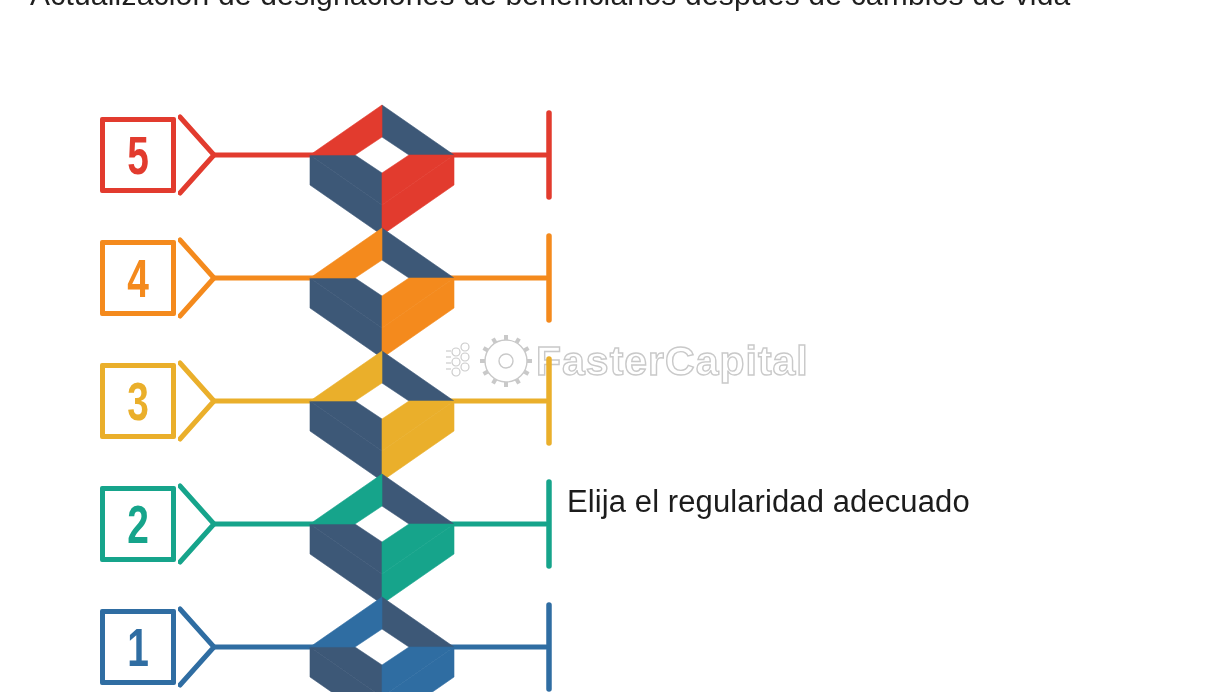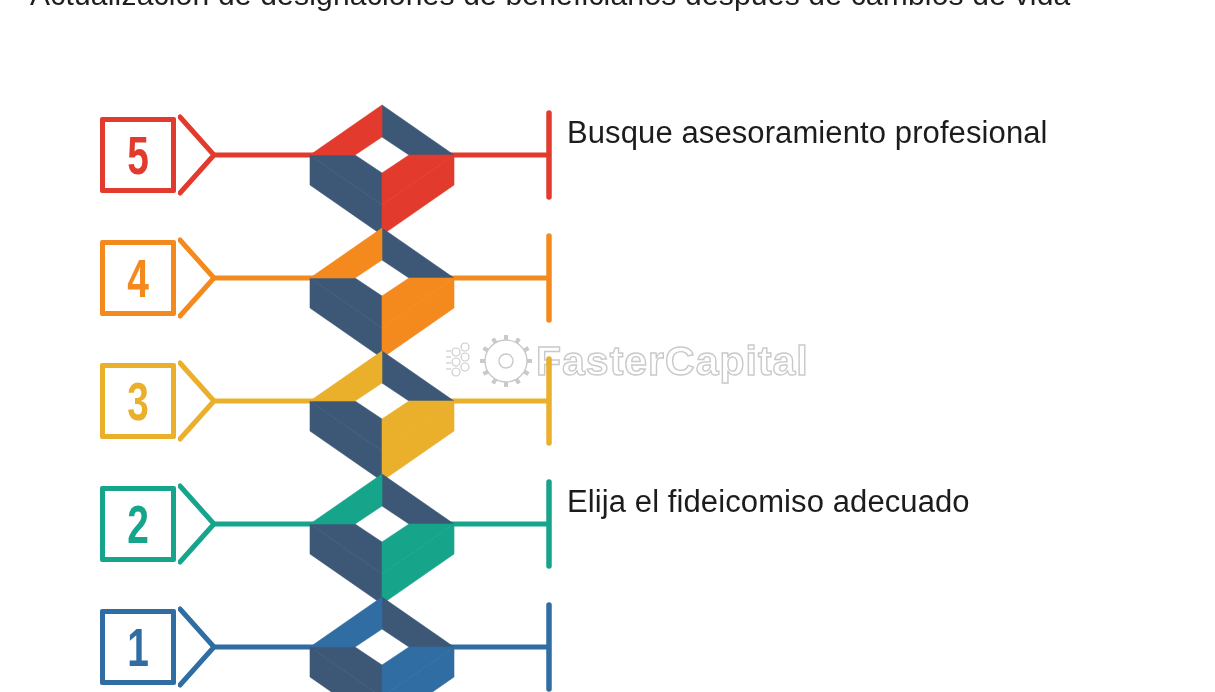--- a/index.html
+++ b/index.html
@@ -134,21 +134,20 @@
       <line class="st tick" x1="371" y1="30" x2="371" y2="114"></line>
       <g>
         <polygon class="face-dark" points="204,22 276,72 231,72 204,54"></polygon>
         <polygon class="face-dark" points="132,72 177,72 204,90 204,122"></polygon>
         <polygon class="face-dark" points="132,72 204,122 204,152 132,102"></polygon>
         <polygon class="face-acc" points="204,22 132,72 177,72 204,54"></polygon>
         <polygon class="face-acc" points="276,72 231,72 204,90 204,122"></polygon>
         <polygon class="face-acc" points="276,72 204,122 204,152 276,102"></polygon>
       </g>
     </svg>
-    <div class="label">Busque asesoramiento profesional</div>
   </div>
       <div class="row" style="top: 206px; --acc: #F48A1D; --dark: #3D5877;">
     <div class="num-box">
       <span class="num">4</span>
     </div>
     <svg class="row-art" viewBox="0 0 380 160">
       <path class="st" d="M2,34 L36,72 L2,110"></path>
       <line class="st" x1="36" y1="72" x2="136" y2="72"></line>
       <line class="st" x1="272" y1="72" x2="368" y2="72"></line>
       <line class="st tick" x1="371" y1="30" x2="371" y2="114"></line>
@@ -192,21 +191,21 @@
       <line class="st tick" x1="371" y1="30" x2="371" y2="114"></line>
       <g>
         <polygon class="face-dark" points="204,22 276,72 231,72 204,54"></polygon>
         <polygon class="face-dark" points="132,72 177,72 204,90 204,122"></polygon>
         <polygon class="face-dark" points="132,72 204,122 204,152 132,102"></polygon>
         <polygon class="face-acc" points="204,22 132,72 177,72 204,54"></polygon>
         <polygon class="face-acc" points="276,72 231,72 204,90 204,122"></polygon>
         <polygon class="face-acc" points="276,72 204,122 204,152 276,102"></polygon>
       </g>
     </svg>
-    <div class="label">Elija el fideicomiso adecuado</div>
+    <div class="label">Elija el regularidad adecuado</div>
   </div>
       <div class="row" style="top: 575px; --acc: #2F6DA2; --dark: #3D5877;">
     <div class="num-box">
       <span class="num">1</span>
     </div>
     <svg class="row-art" viewBox="0 0 380 160">
       <path class="st" d="M2,34 L36,72 L2,110"></path>
       <line class="st" x1="36" y1="72" x2="136" y2="72"></line>
       <line class="st" x1="272" y1="72" x2="368" y2="72"></line>
       <line class="st tick" x1="371" y1="30" x2="371" y2="114"></line>

